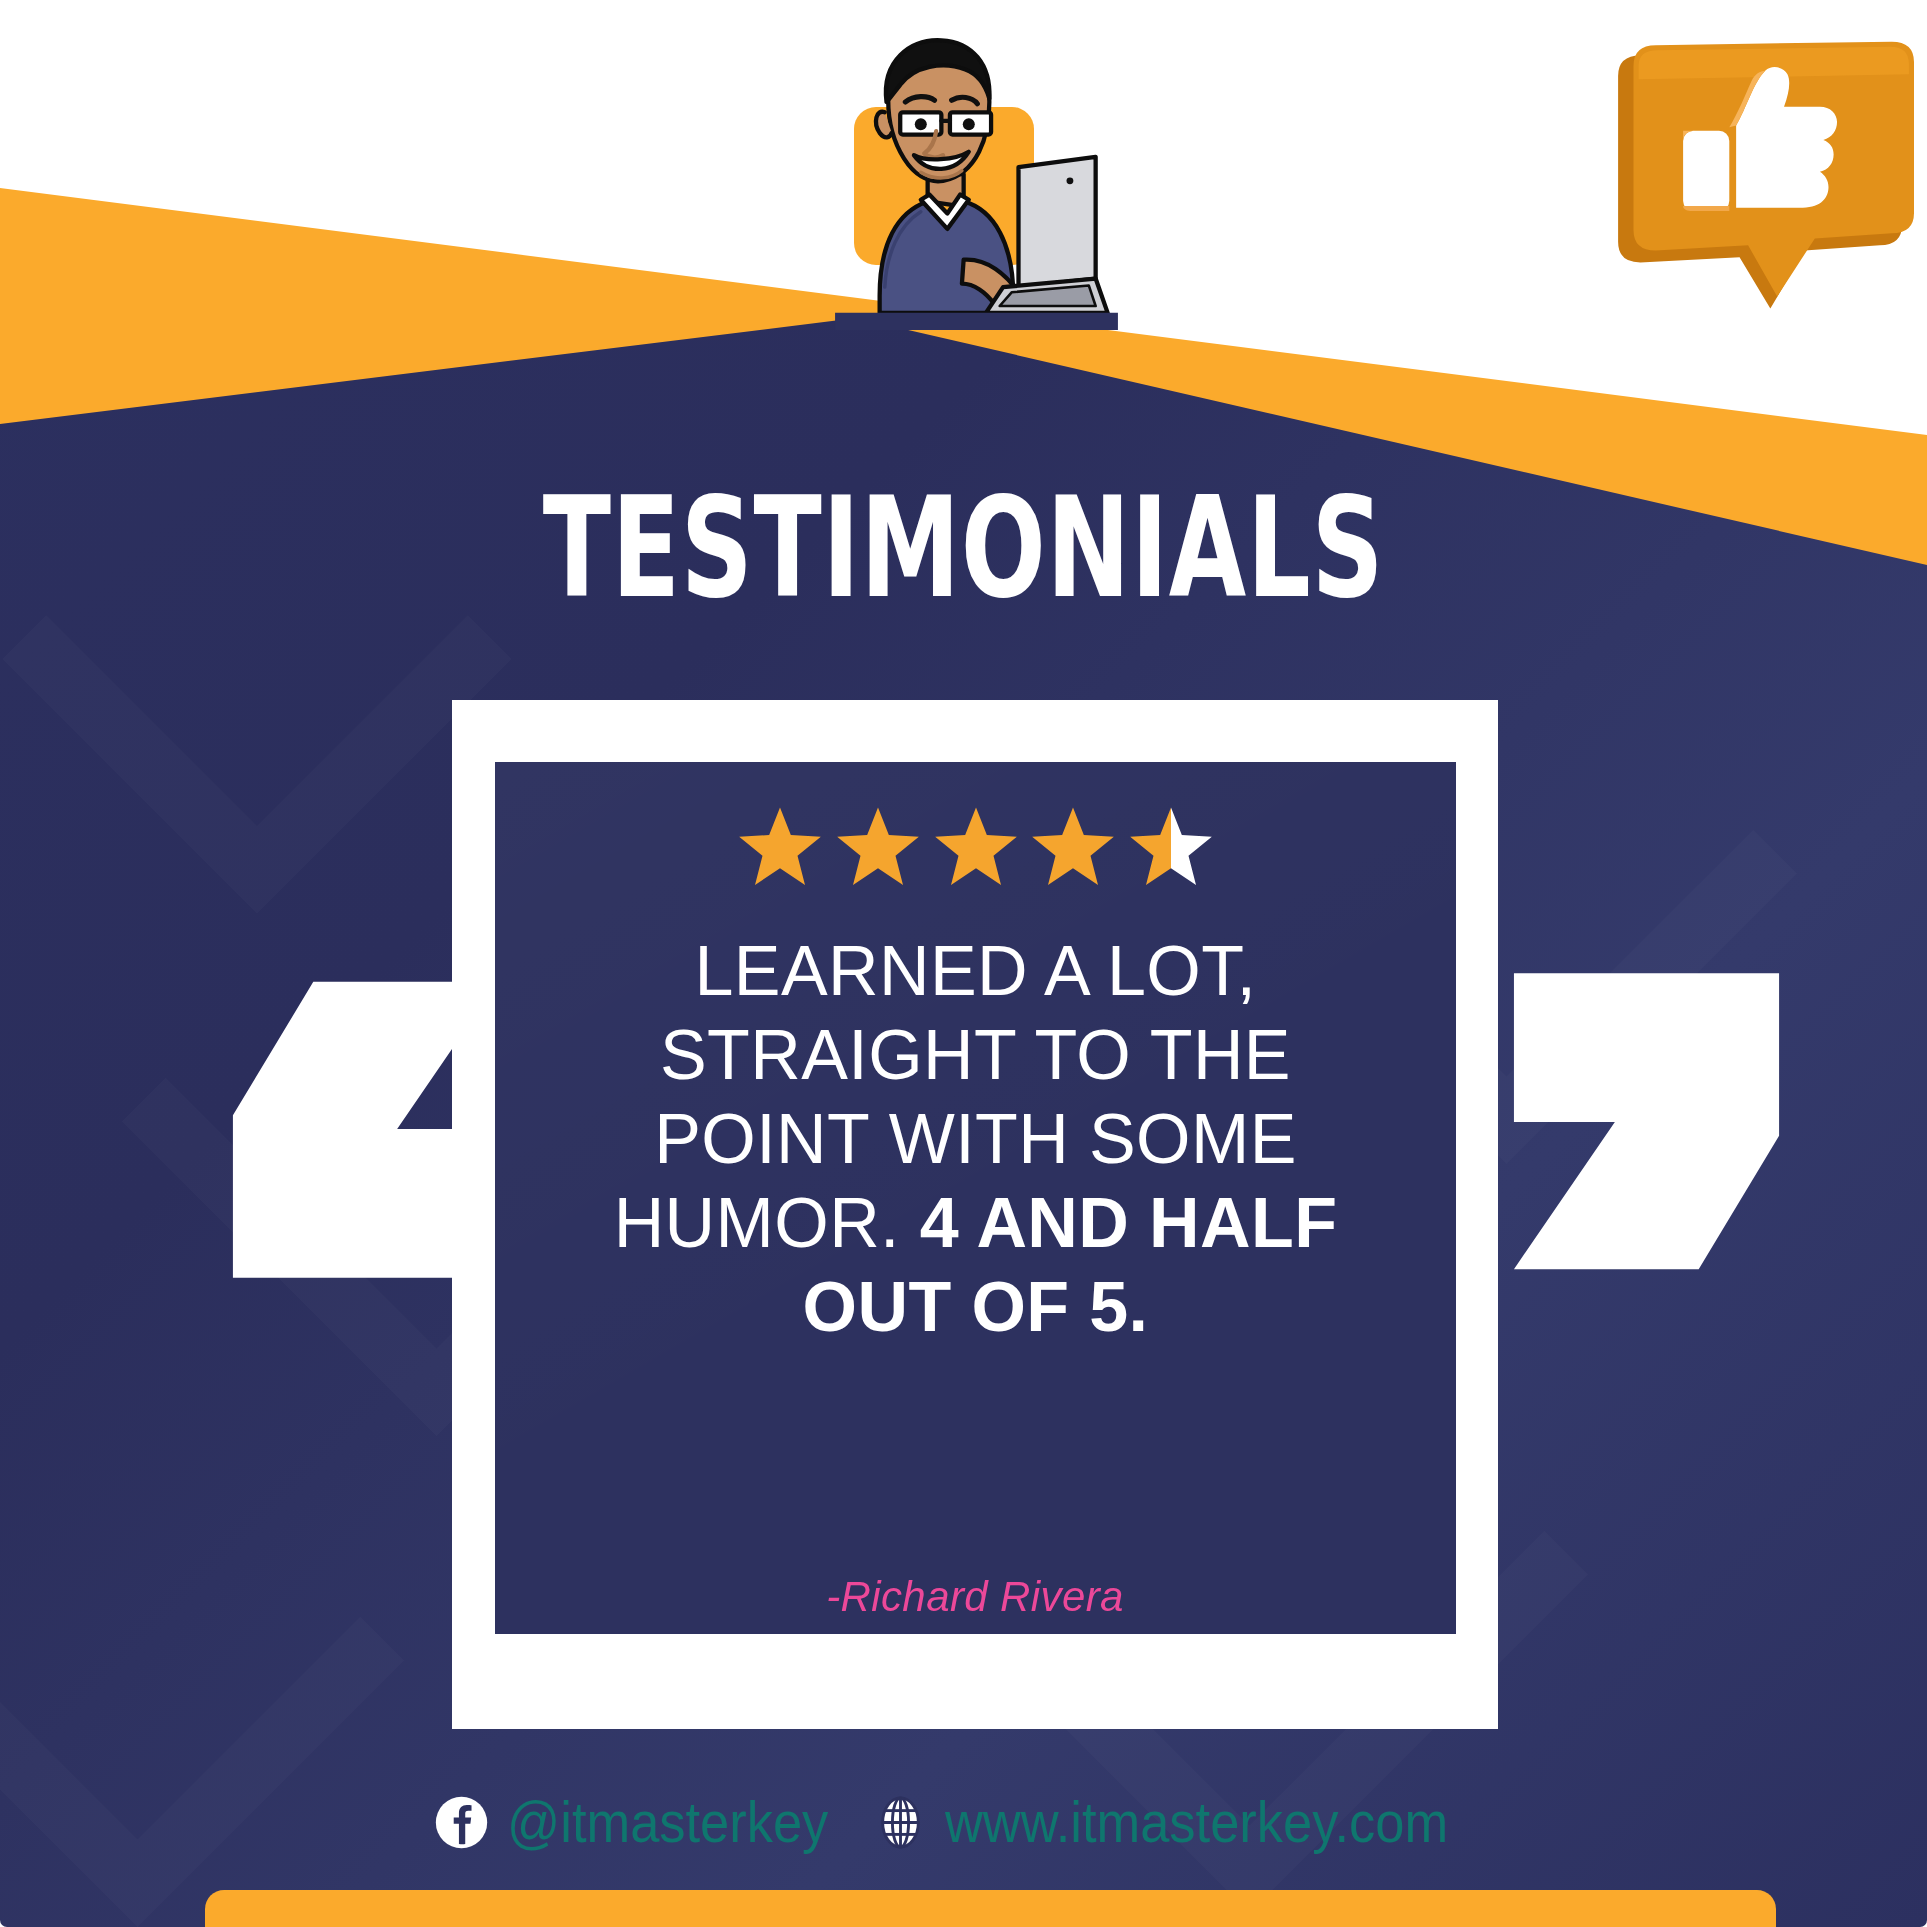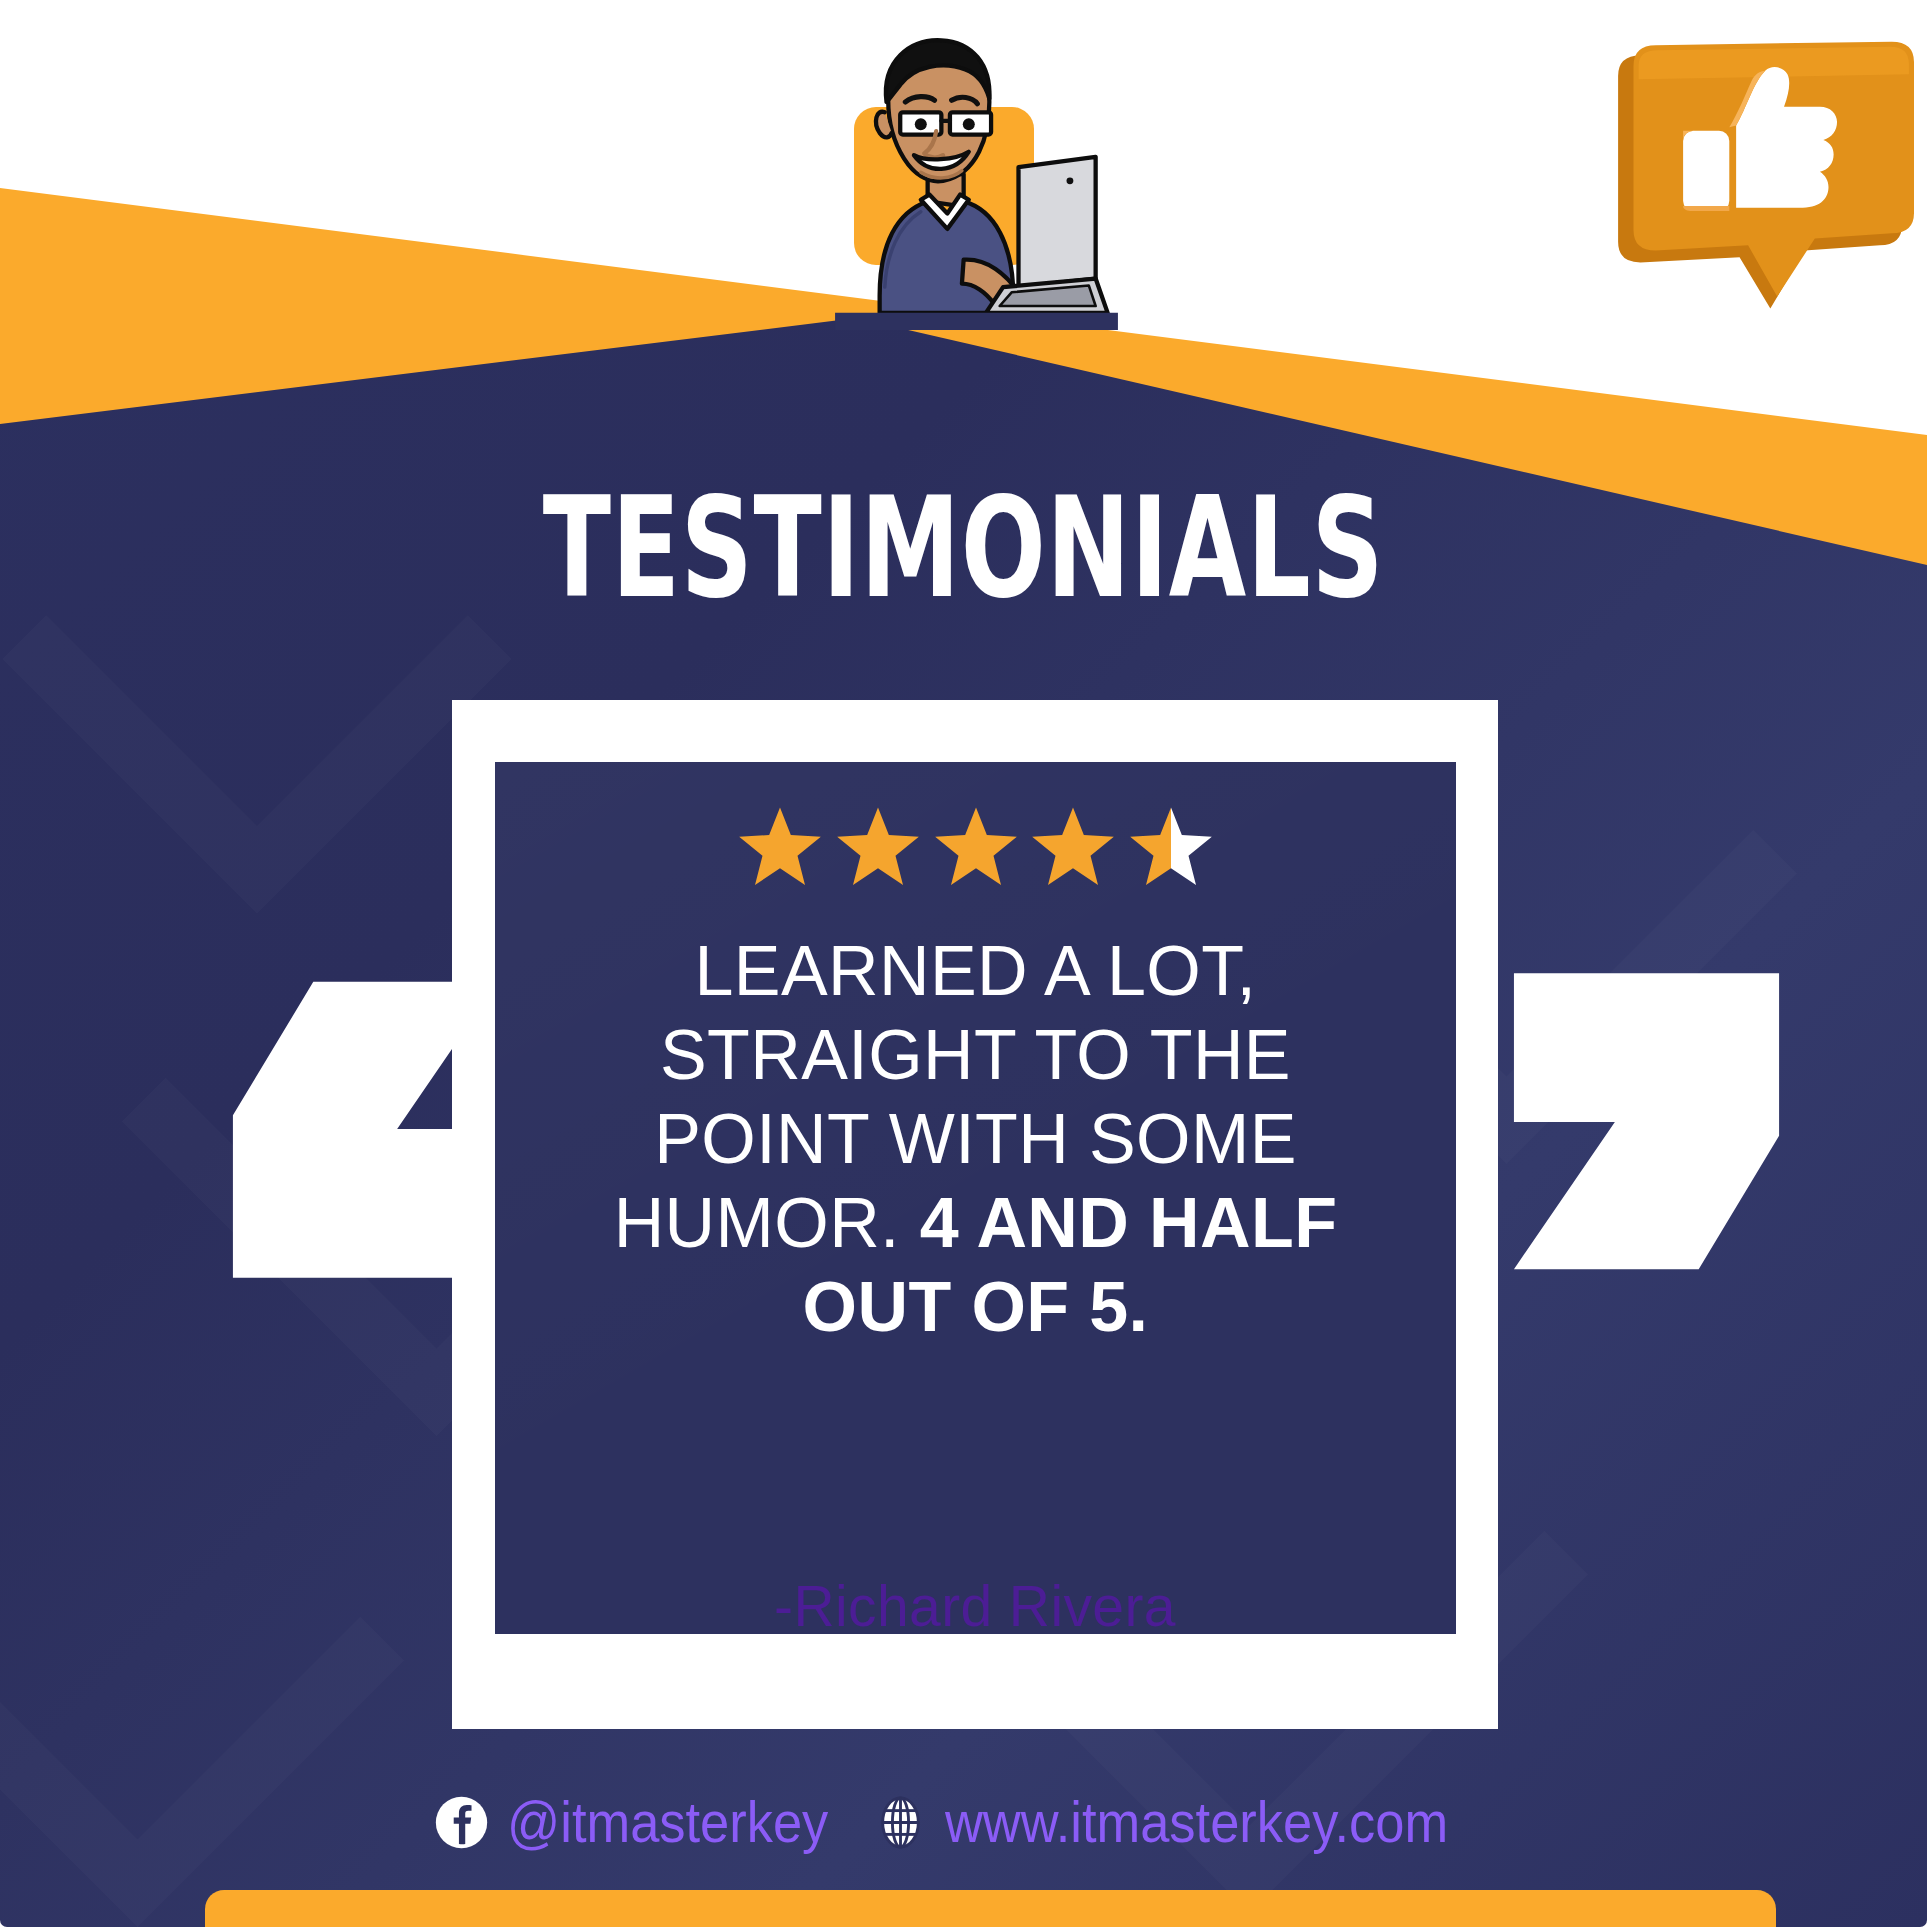--- a/index.html
+++ b/index.html
@@ -104,31 +104,32 @@
     font-size:70px;
     line-height:1.20;
     font-weight:normal;
     letter-spacing:0.4px;
   }
   .quote-text b { font-weight:bold; }
 
   .attrib {
     position:absolute; left:0; top:873px; width:1046px;
     text-align:center;
-    color:#4c1d95;
+    color:#ec4899;
     font-family:"Liberation Sans", sans-serif;
-    font-size:57px;
+    font-style:italic;
+    font-size:42px;
     letter-spacing:0.4px;
   }
 
   
   .footer {
     position:absolute; left:0; top:1789px; width:1927px;
     display:flex; justify-content:center; align-items:center; gap:19px;
-    color:#8b5cf6;
+    color:#0f766e;
     font-family:"Liberation Sans Narrow","Liberation Sans", sans-serif;
     font-size:57px;
     letter-spacing:0px;
     white-space:nowrap;
   }
   .footer .handle, .footer .site { transform:scaleX(0.92); transform-origin:left center; }
   .footer .ic { display:inline-flex; align-items:center; }
 
   .bottom-bar {
     position:absolute; left:205px; top:1890px; width:1571px; height:51px;

